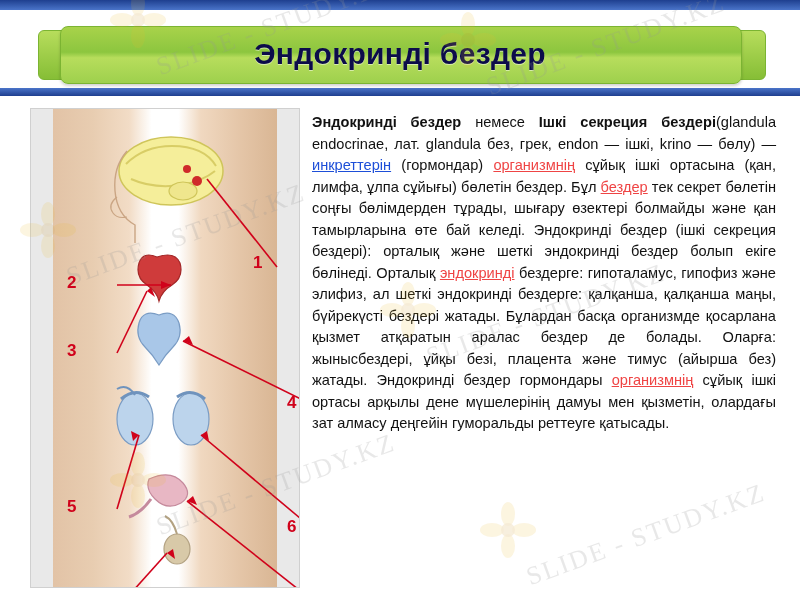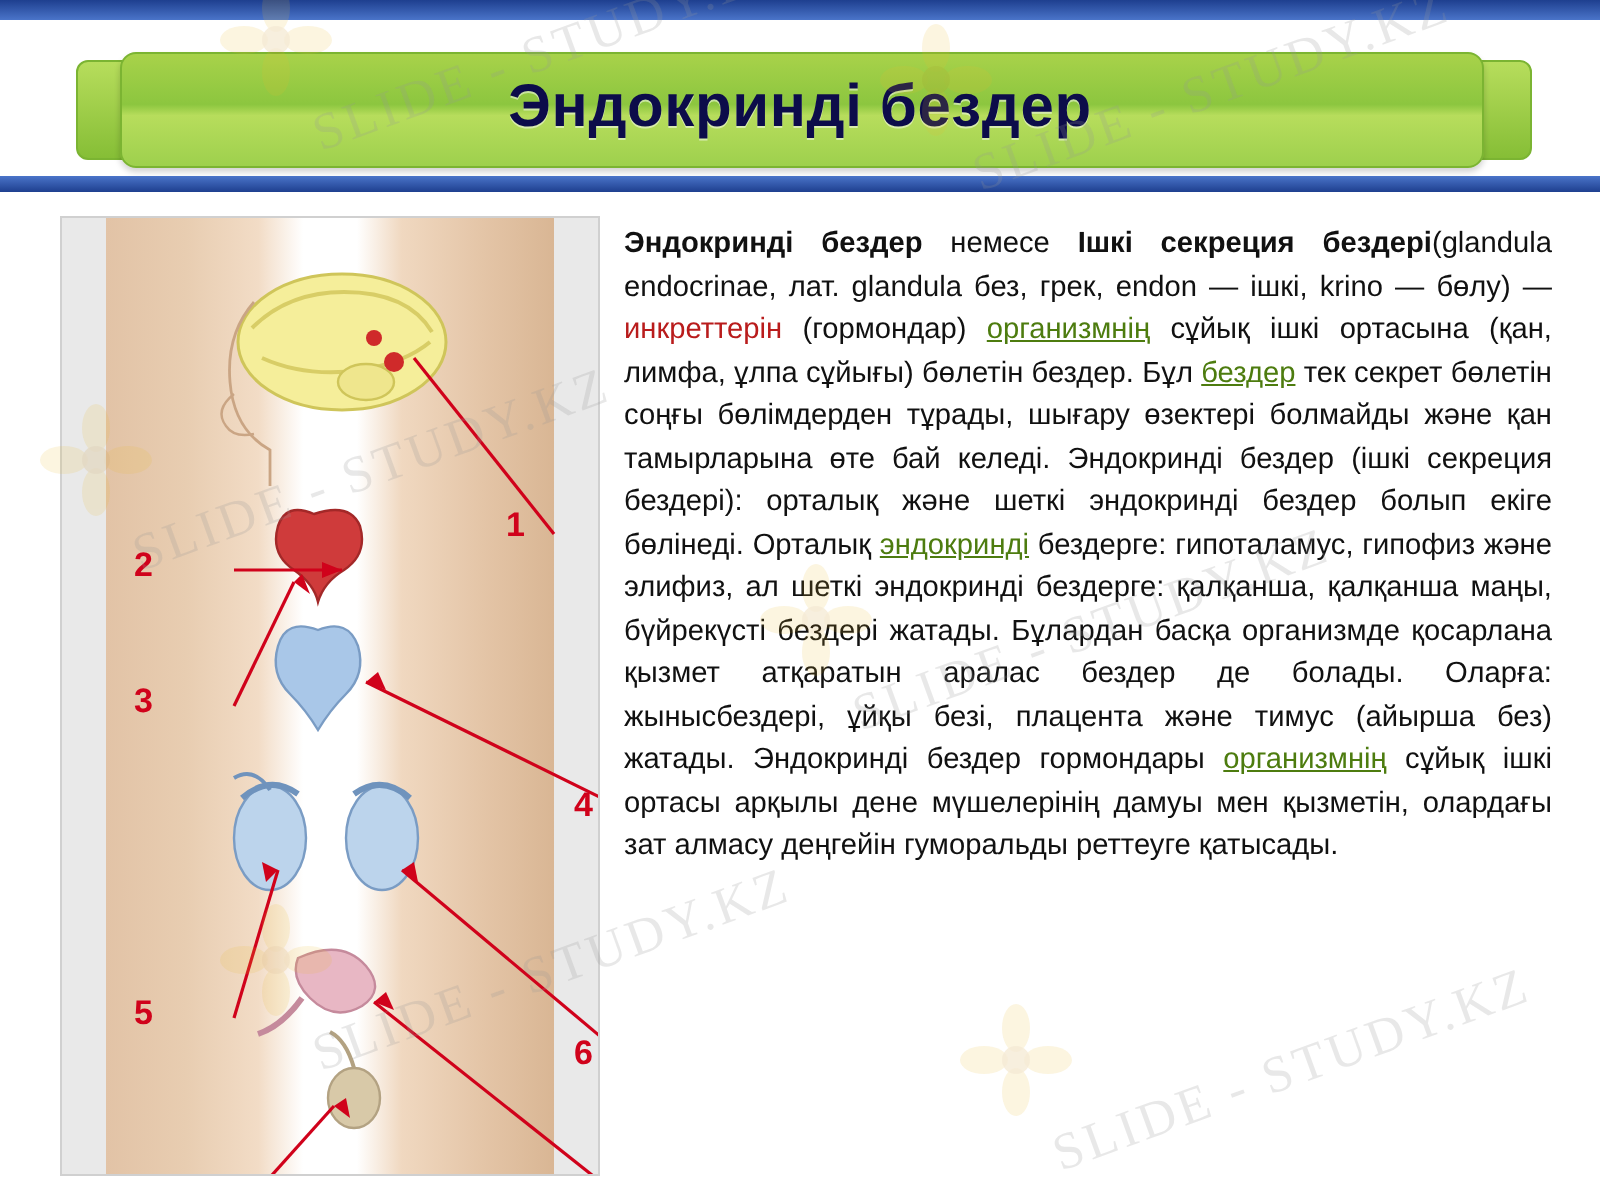--- a/index.html
+++ b/index.html
@@ -107,22 +107,22 @@
   .text-col {
     position: absolute;
     left: 312px; top: 112px;
     width: 464px;
     font-size: 14.6px;
     line-height: 21.5px;
     color: #111111;
     text-align: justify;
   }
   .text-col b { font-weight: bold; }
-  .lnk { color: #b91c1c; }
-  .lnk2 { color: #4d7c0f; text-decoration: underline; }
+  .lnk { color: #1d4ed8; text-decoration: underline; }
+  .lnk2 { color: #ef4444; text-decoration: underline; }
 
   
   .wm {
     position: absolute;
     pointer-events: none;
     color: rgba(150,150,150,0.22);
     font-size: 26px;
     font-family: "Liberation Serif", serif;
     letter-spacing: 2px;
     transform: rotate(-20deg);

